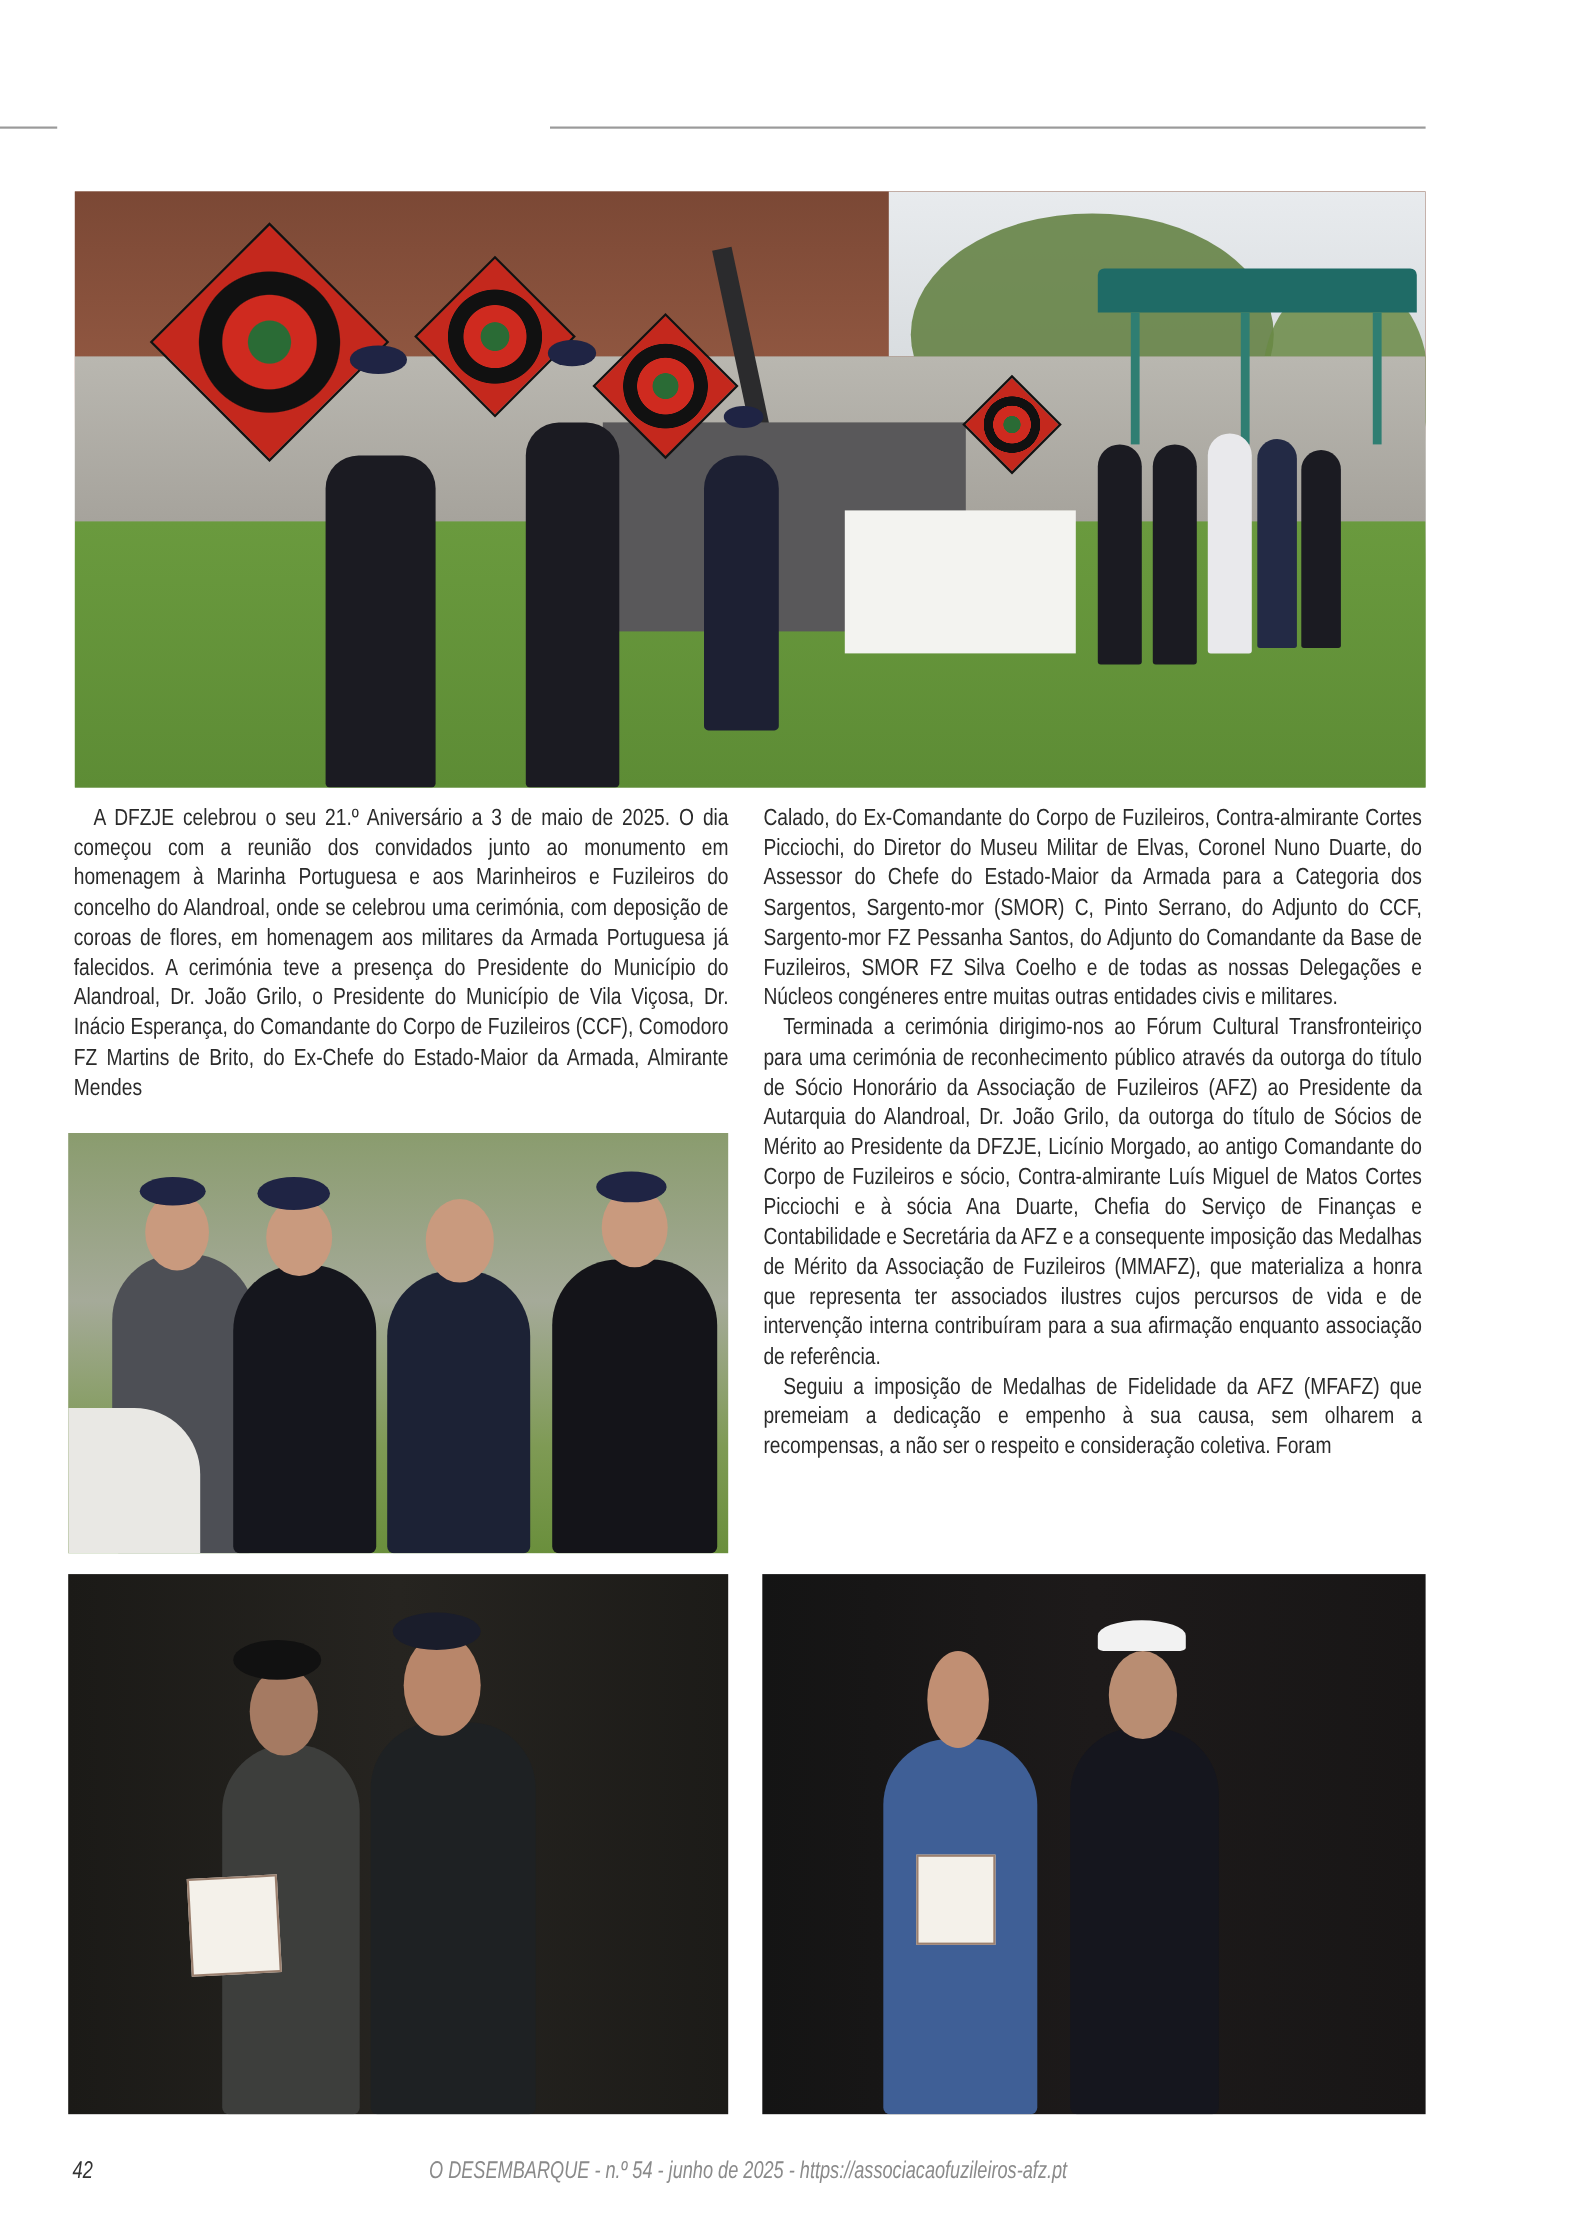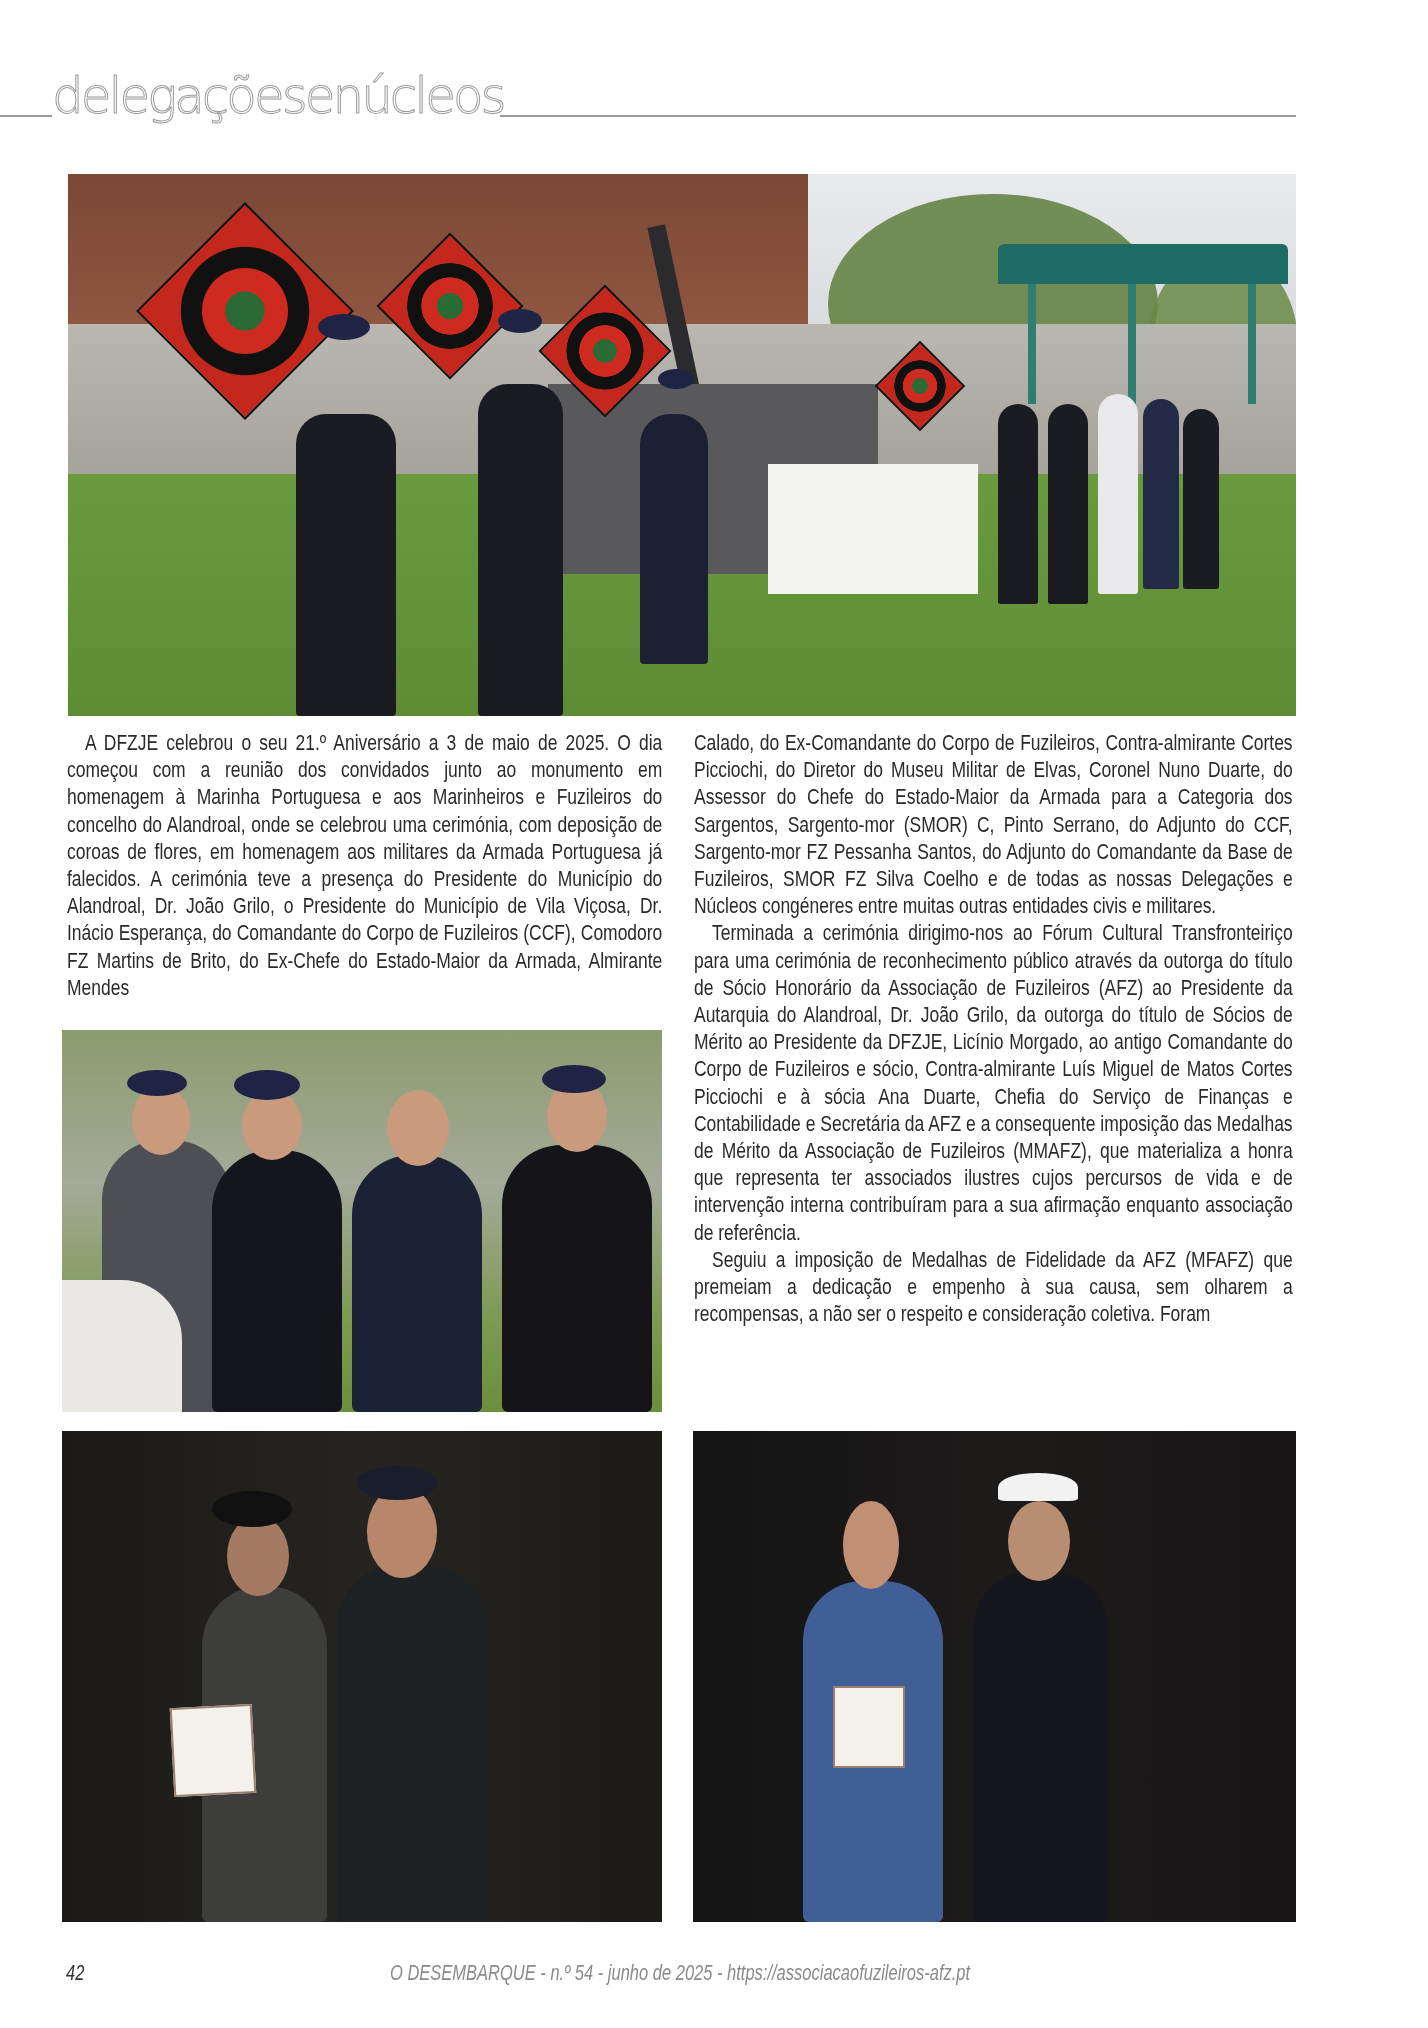--- a/index.html
+++ b/index.html
@@ -57,21 +57,20 @@
   .footer-page { position:absolute; left:66px; top:1960px; font-style:italic; font-size:22px; color:#333;
                  transform:scaleX(.75); transform-origin:left top; }
   .footer-info { position:absolute; left:390px; top:1960px; width:1000px; font-style:italic; font-size:22px; color:#8a8a8a;
                  transform:scaleX(.75); transform-origin:left top; white-space:nowrap; }
 </style>
 </head>
 <body>
 
 <div class="section-header">
   <div class="rule-left"></div>
-  <div class="title">delegaçõesenúcleos</div>
   <div class="rule-right"></div>
 </div>
 
 <div class="photo hero">
   <div class="wall"></div>
   <div class="sky"></div>
   <div class="trees"></div>
   <div class="trees2"></div>
   <div class="plaza"></div>
   <div class="bandstand-roof"></div>

